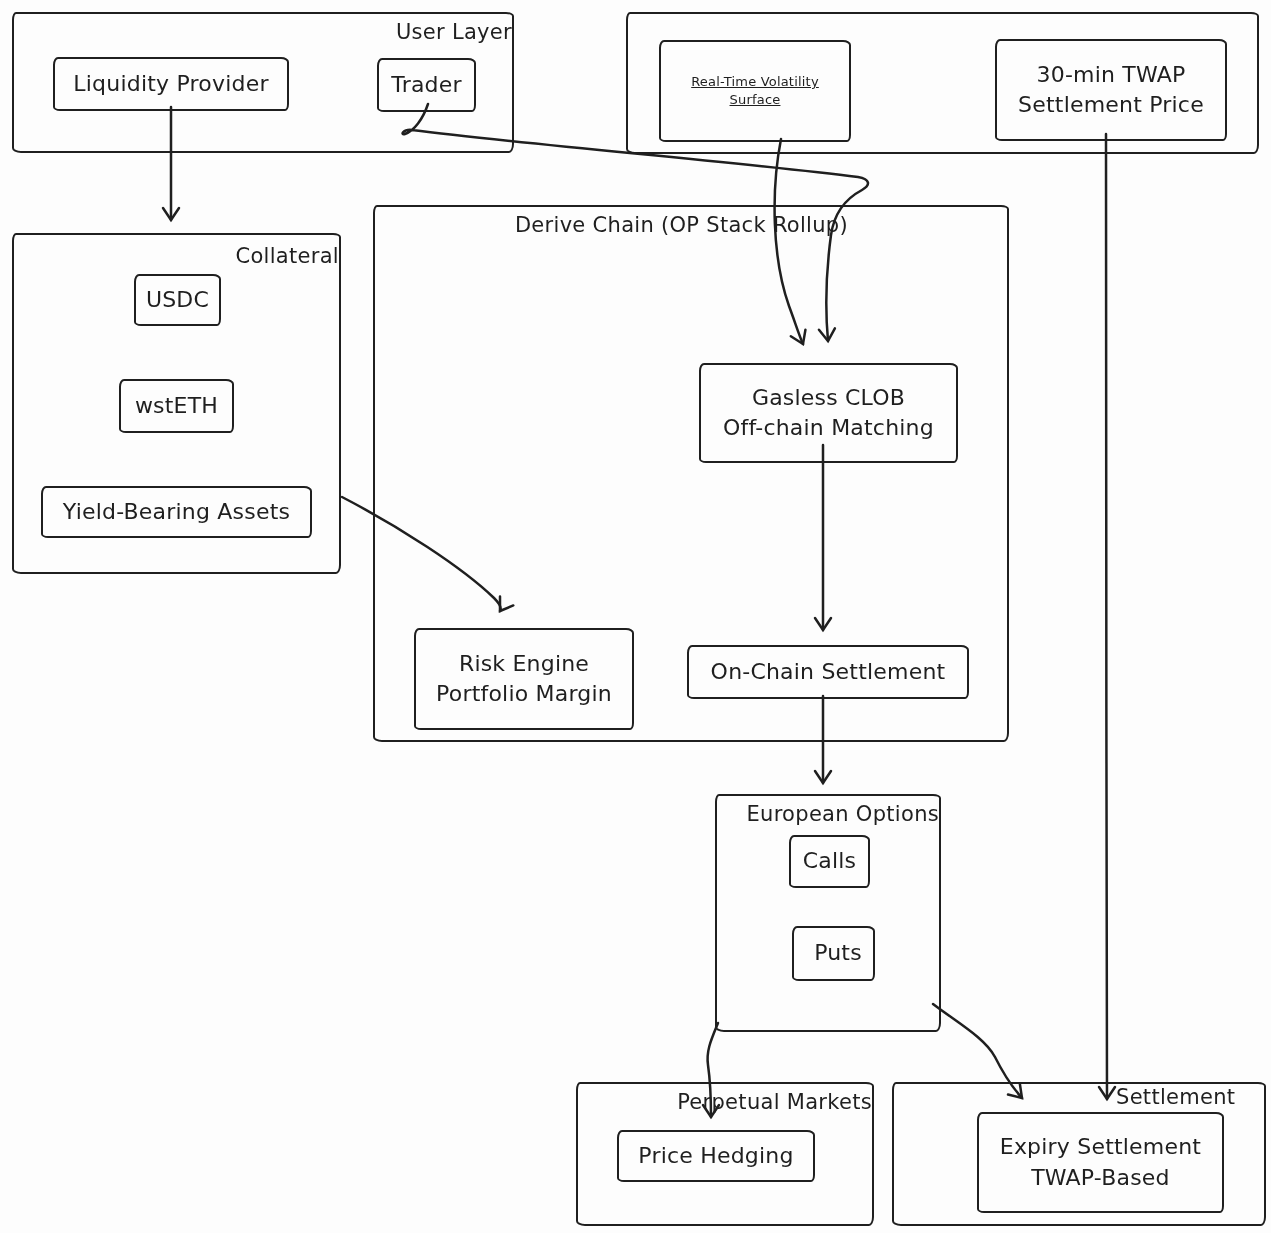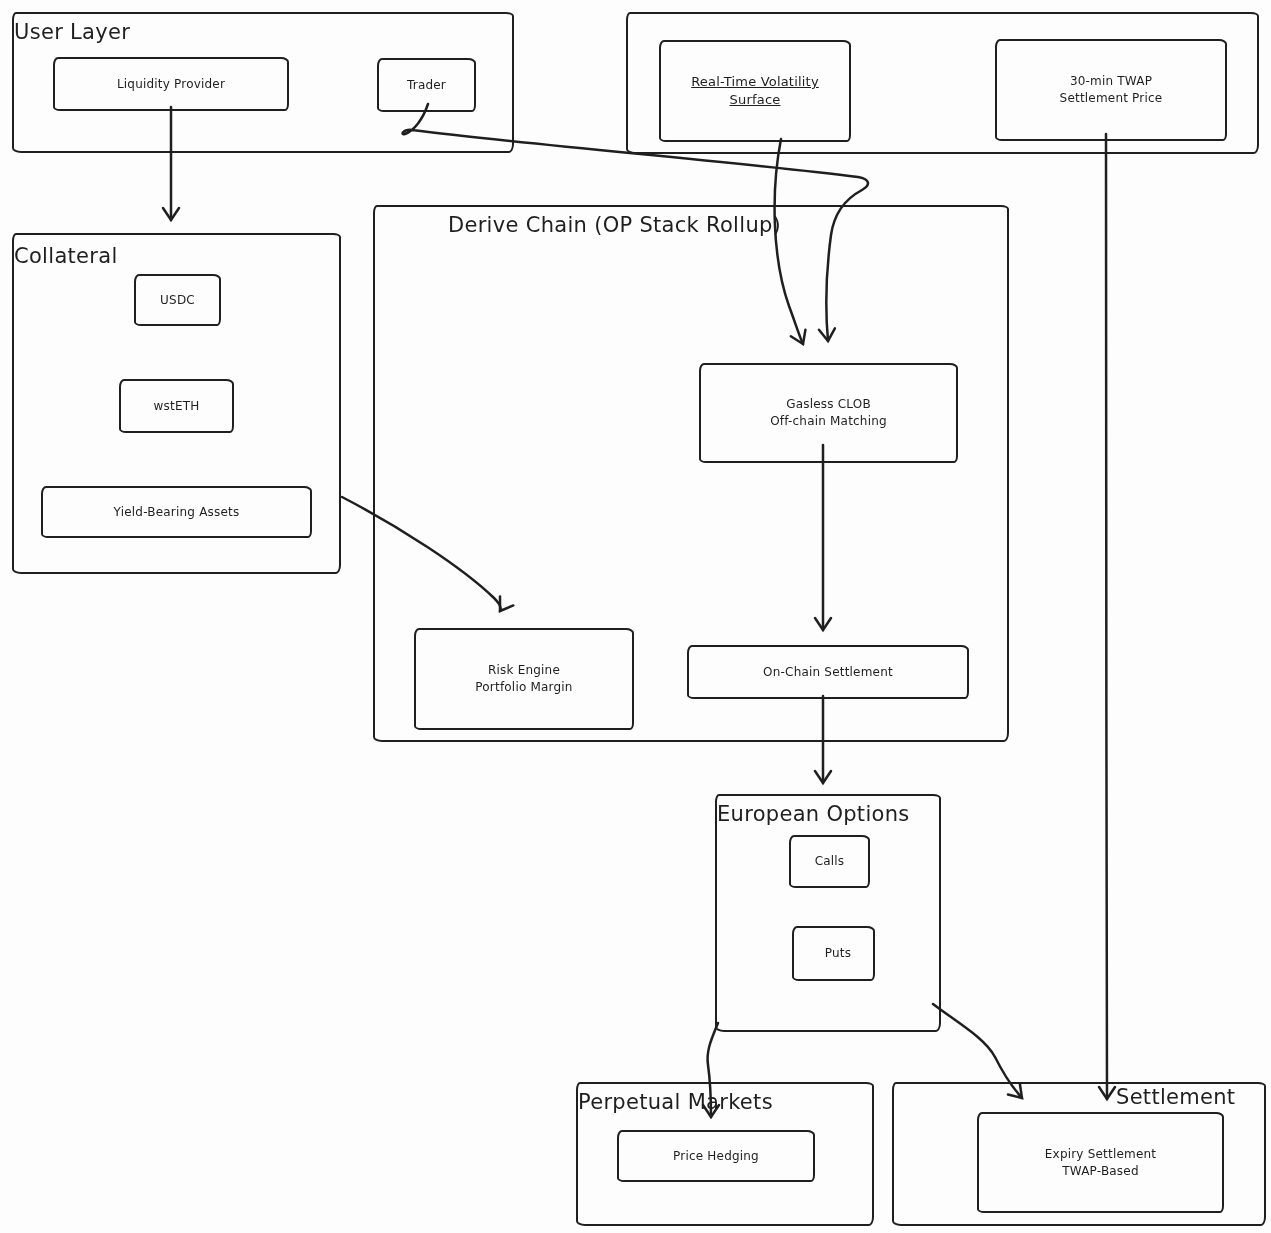--- a/index.html
+++ b/index.html
@@ -13,32 +13,32 @@
   }
   .group{
     position:absolute;
     border:2.3px solid #1f1f1f;
     border-radius:4px 8px 5px 9px / 8px 4px 9px 5px;
     background:transparent;
   }
   .gtitle{
     position:absolute;
     left:0;right:0;top:6px;
-    text-align:left;
+    text-align:right;
     font-size:21px;
     letter-spacing:.3px;
     white-space:nowrap;
   }
   .node{
     position:absolute;
     border:2.3px solid #1f1f1f;
     border-radius:5px 8px 4px 7px / 8px 5px 7px 4px;
     display:flex;align-items:center;justify-content:center;
     text-align:center;
-    font-size:12px;
+    font-size:22px;
     line-height:1.38;
     white-space:pre-line;
     letter-spacing:.2px;
     background:transparent;
   }
   .node.small-text{font-size:13px;text-decoration:underline;}
   .free-label{
     position:absolute;
     font-size:21px;
     letter-spacing:.3px;

